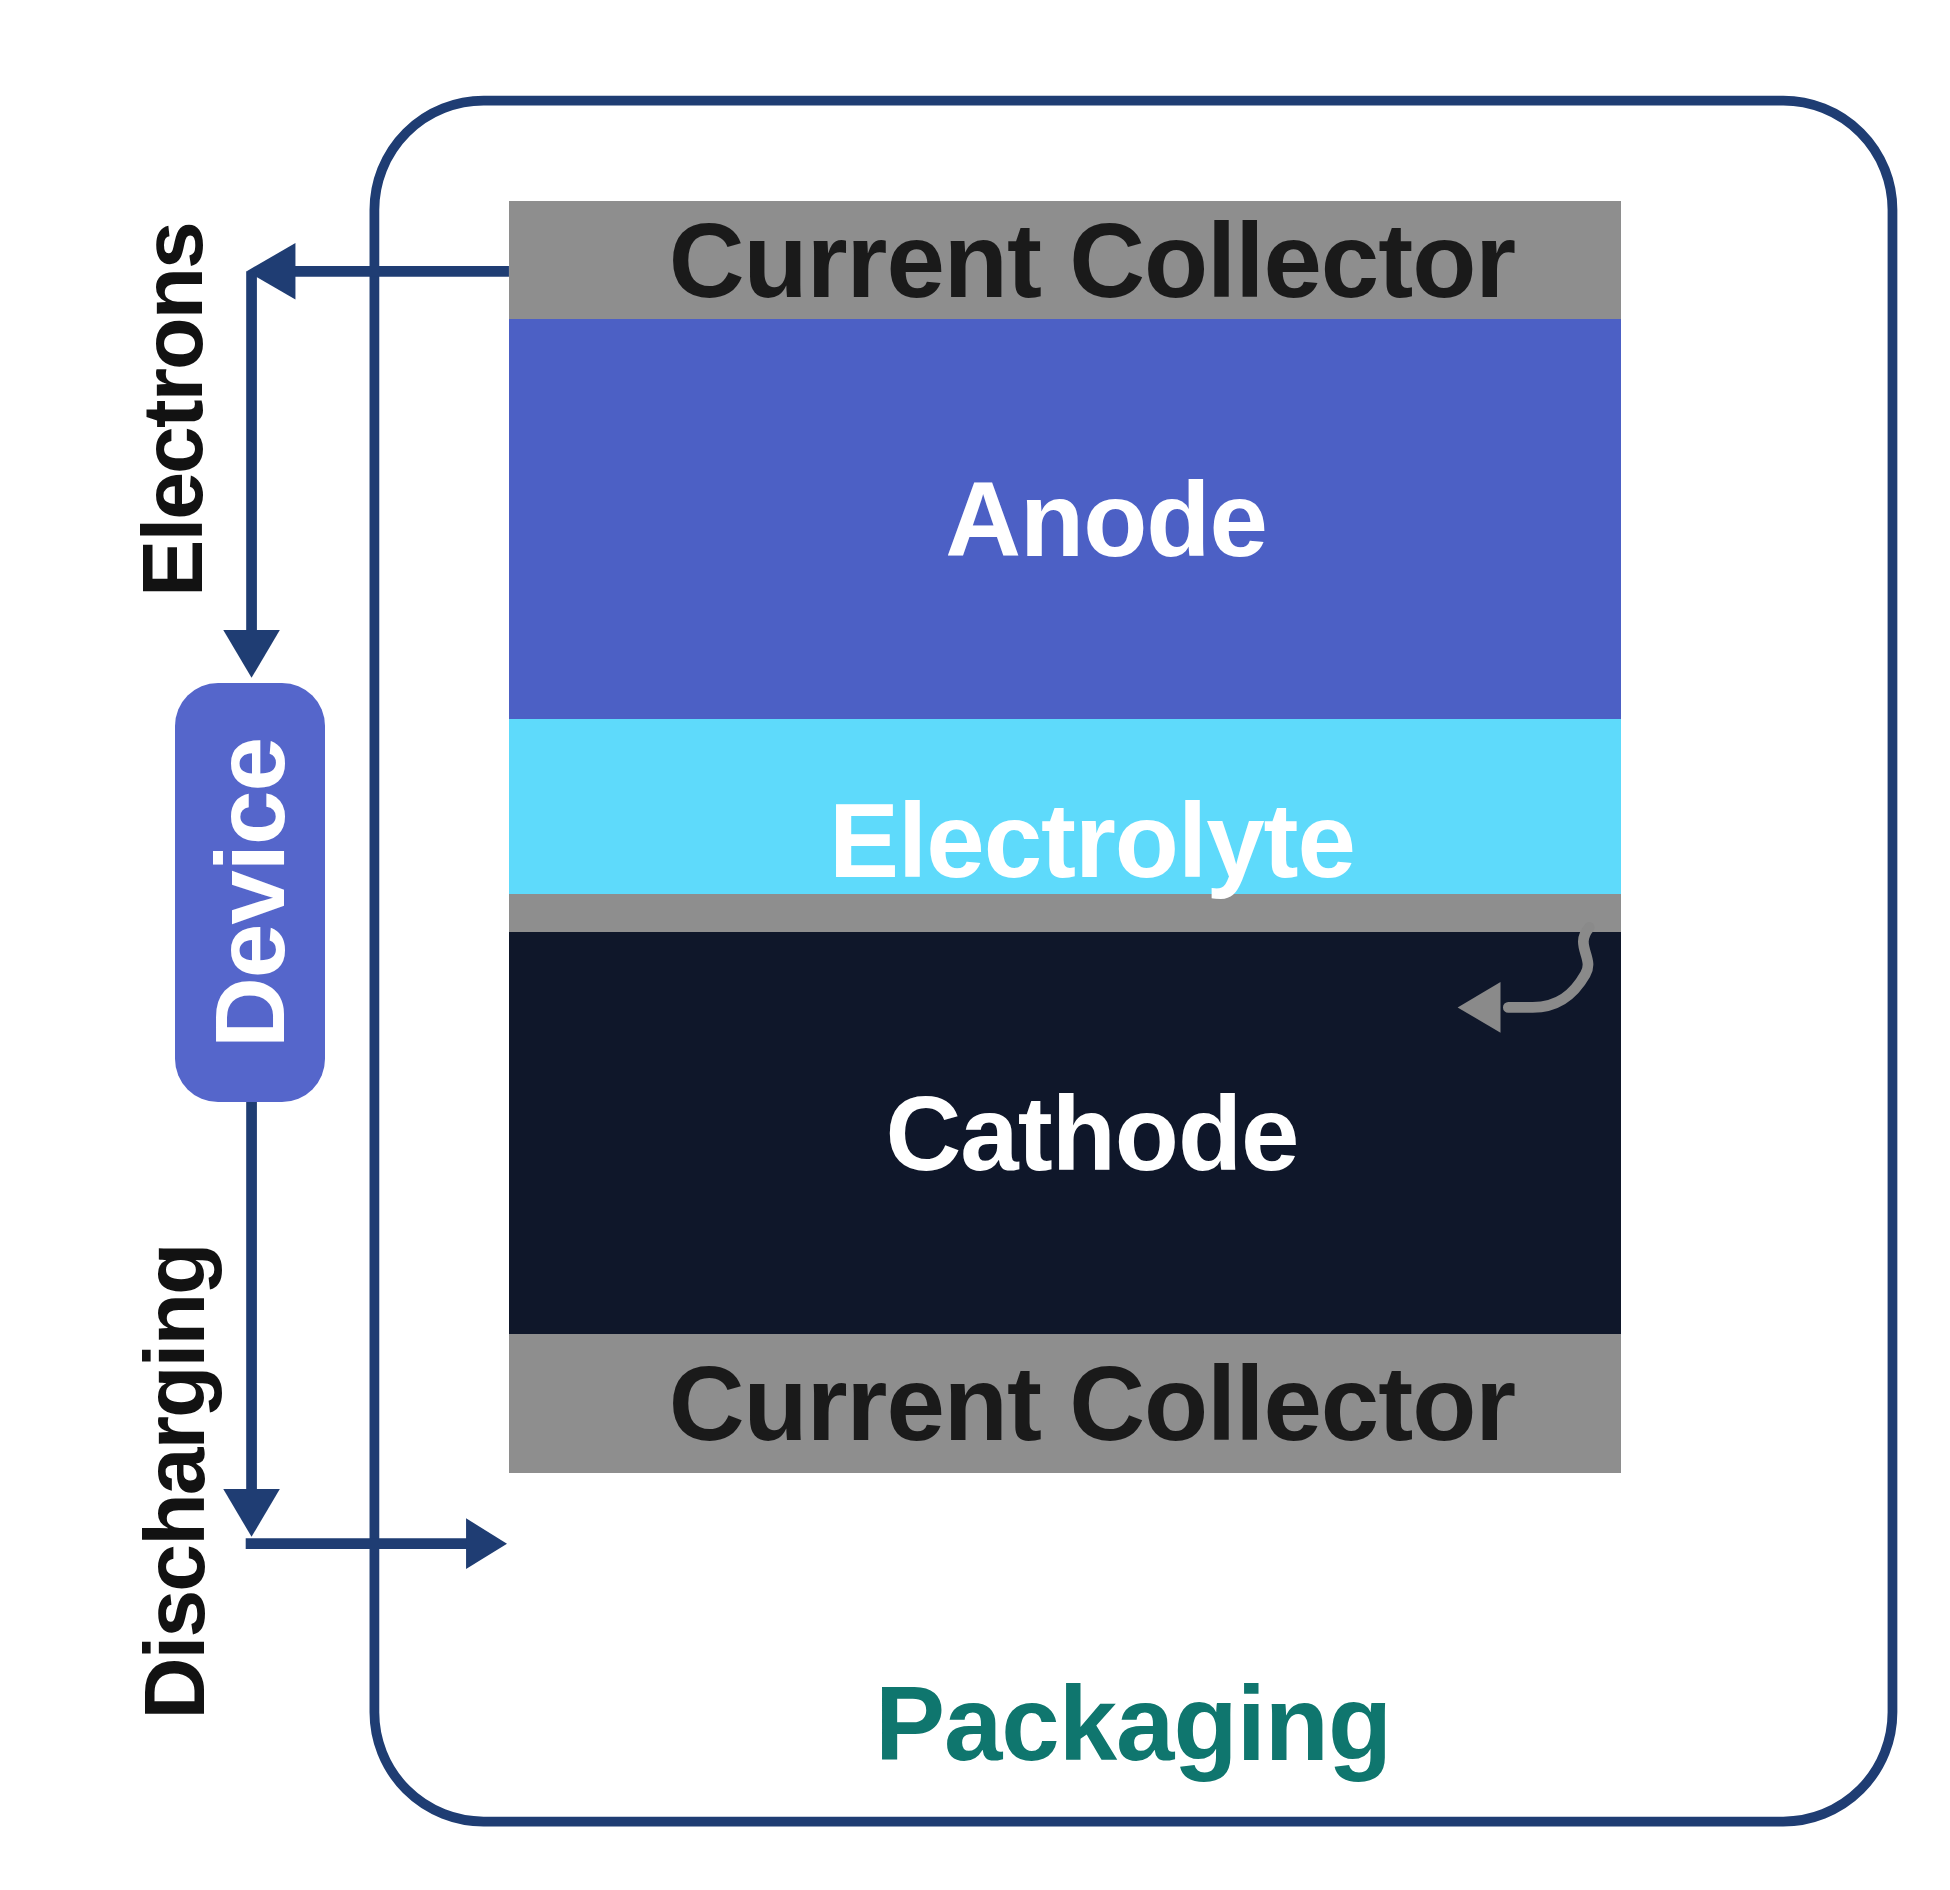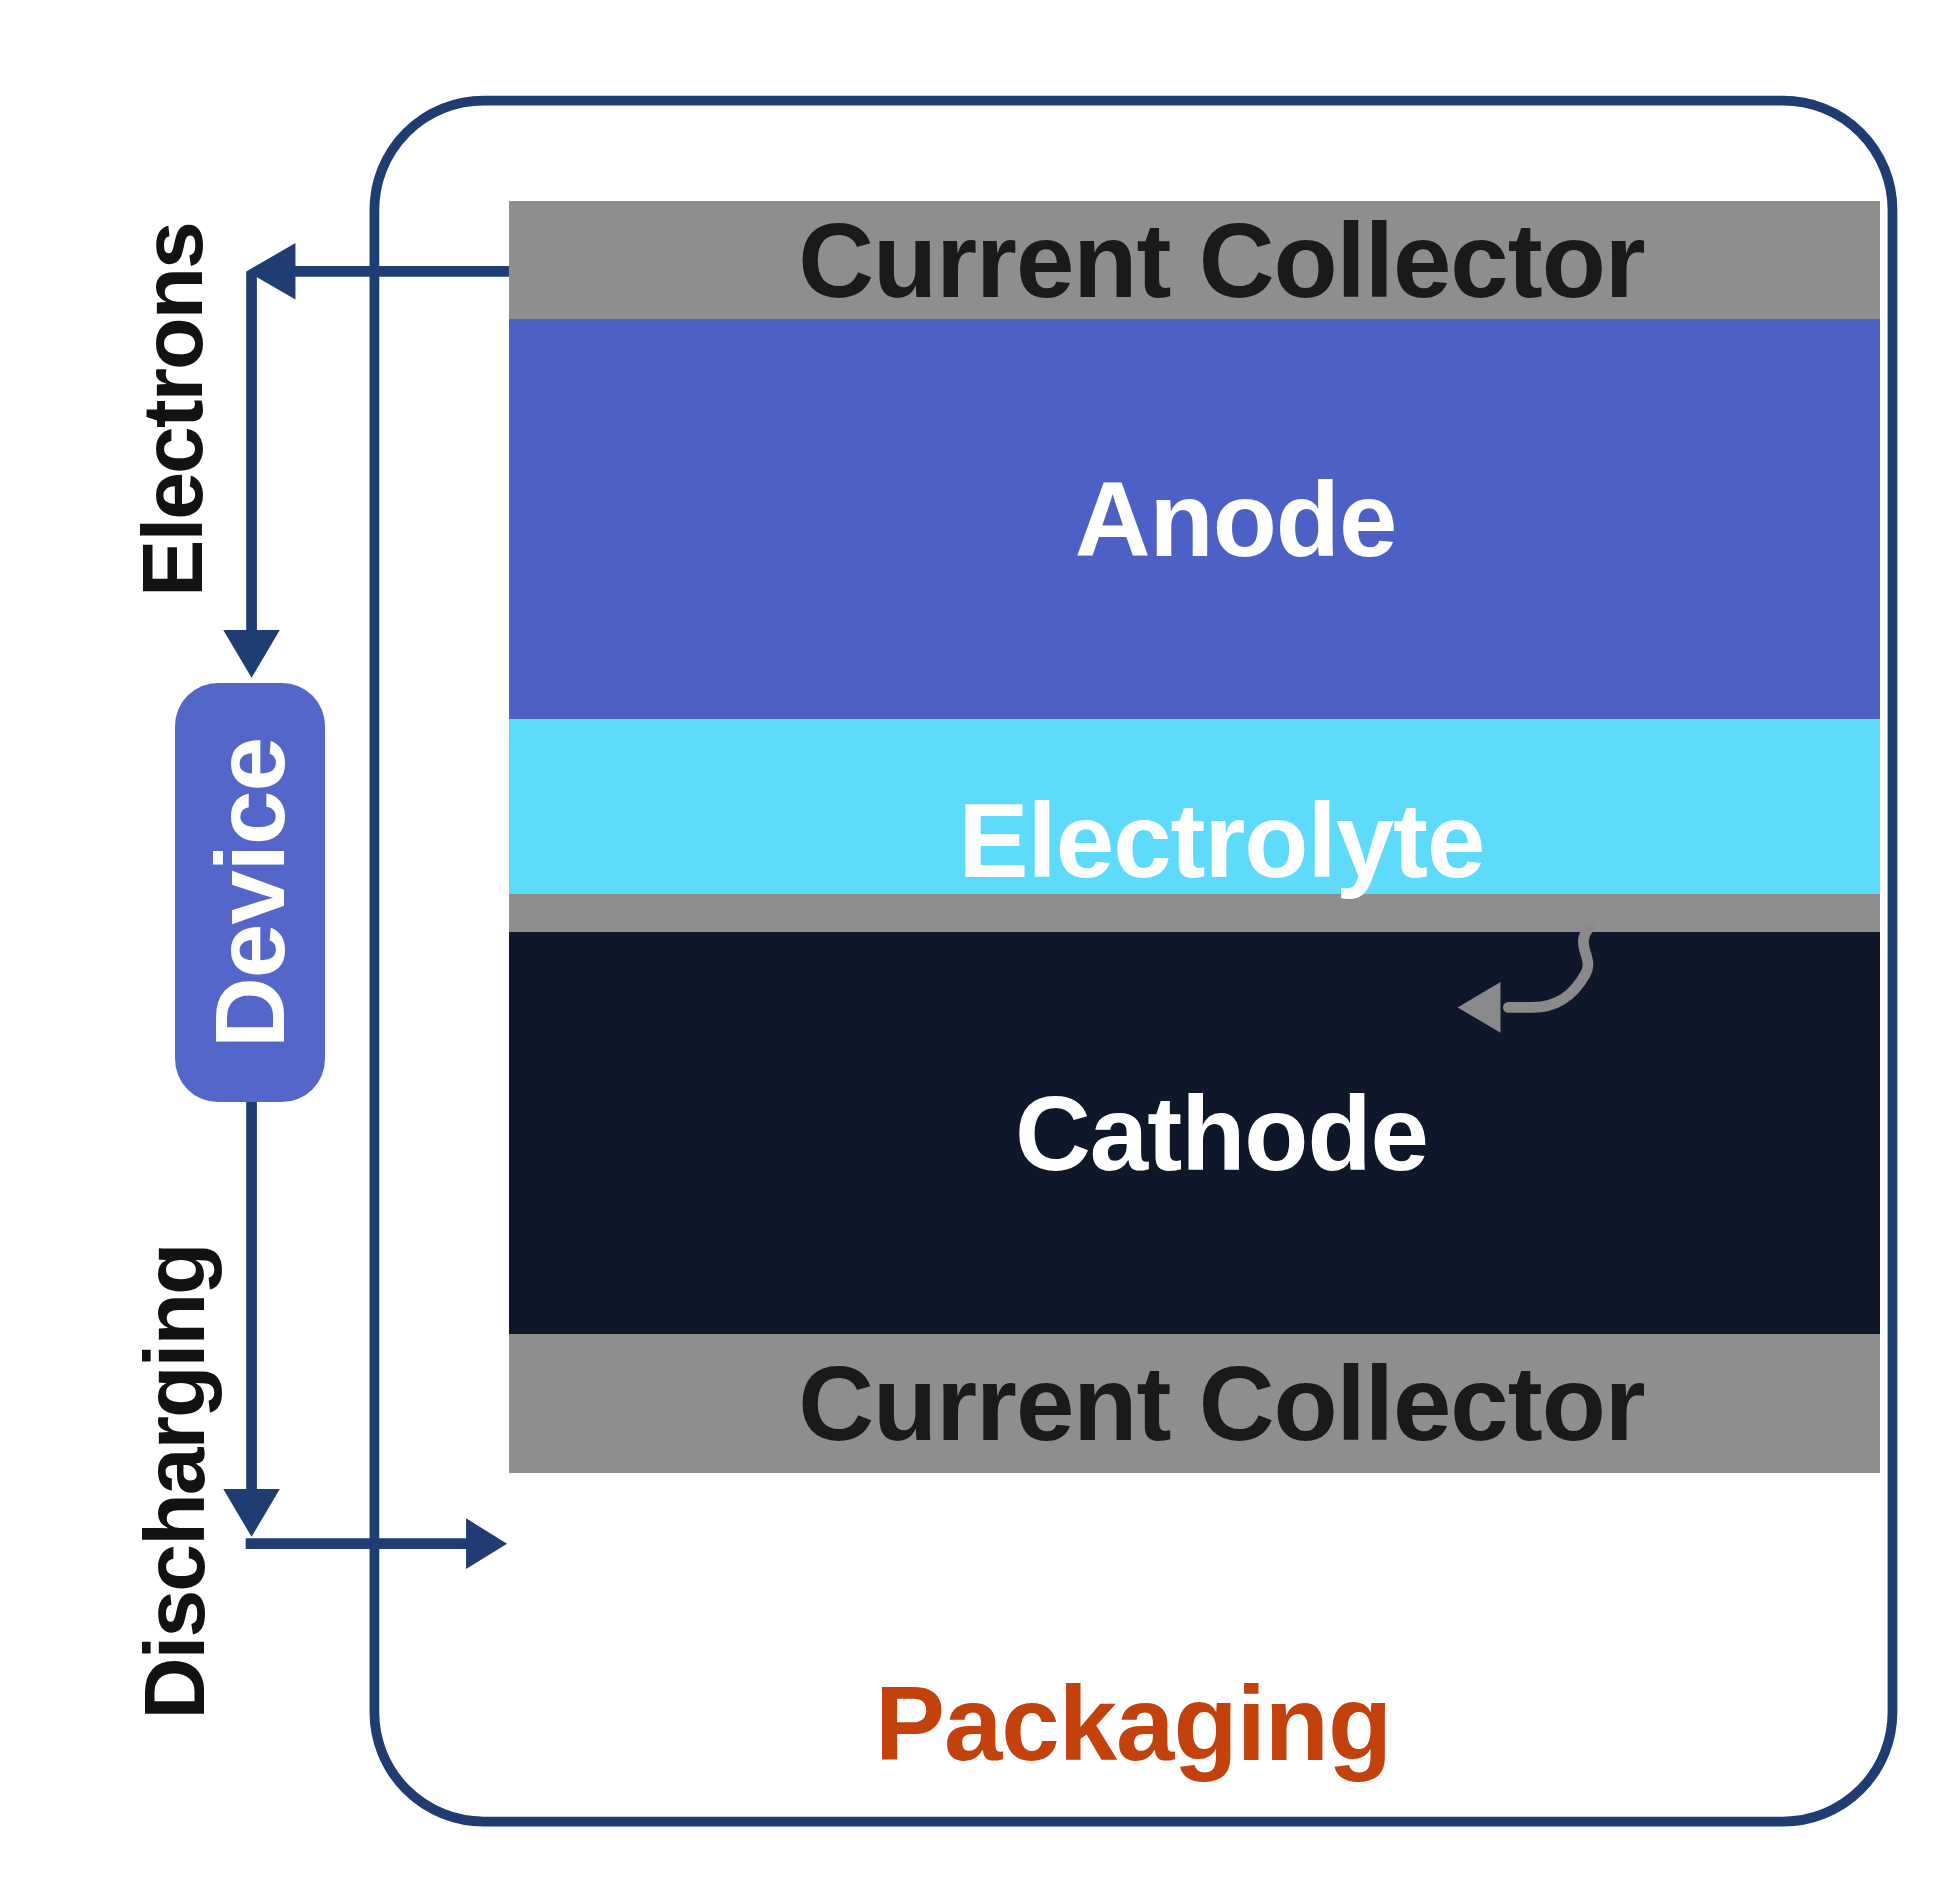--- a/index.html
+++ b/index.html
@@ -1,21 +1,21 @@
 <!DOCTYPE html>
 <html><head>
 <meta charset="utf-8">
 <style>
   html,body{margin:0;padding:0;background:#ffffff;}
   .canvas{
     position:relative;width:1950px;height:1890px;background:#ffffff;overflow:hidden;
     font-family:"Liberation Sans","DejaVu Sans",sans-serif;font-weight:700;
   }
   
-  .stack{position:absolute;left:509px;top:201px;width:1371px;z-index:1;}
+  .stack{position:absolute;left:509px;top:201px;width:1112px;z-index:1;}
   .layer{display:flex;align-items:center;justify-content:center;box-sizing:border-box;}
   .layer-cc-top{height:118px;}
   .layer-anode{height:400px;padding-left:28px;}
   .layer-electrolyte{height:175px;padding-top:68px;}
   .layer-film{height:38px;}
   .layer-sep{height:154px;}
   .layer-cathode{height:402px;}
   .layer-cc-bottom{height:139px;}
   .layer-label{
     font-size:105px;line-height:1;letter-spacing:-1px;white-space:nowrap;
@@ -92,16 +92,16 @@
     </g>
   </svg>
 
   <div class="device" style="background-color: rgb(85, 102, 203);">
     <span class="device-label" style="color: rgb(255, 255, 255);">Device</span>
   </div>
 
   <div class="vlabel vlabel-electrons" style="color: rgb(18, 18, 18);">Electrons</div>
   <div class="vlabel vlabel-discharging" style="color: rgb(18, 18, 18);">Discharging</div>
 
-  <div class="packaging-label" style="color: #c2410c;">Packaging</div>
+  <div class="packaging-label" style="color: #0f766e;">Packaging</div>
 
 </div>
 
 
 </body></html>

